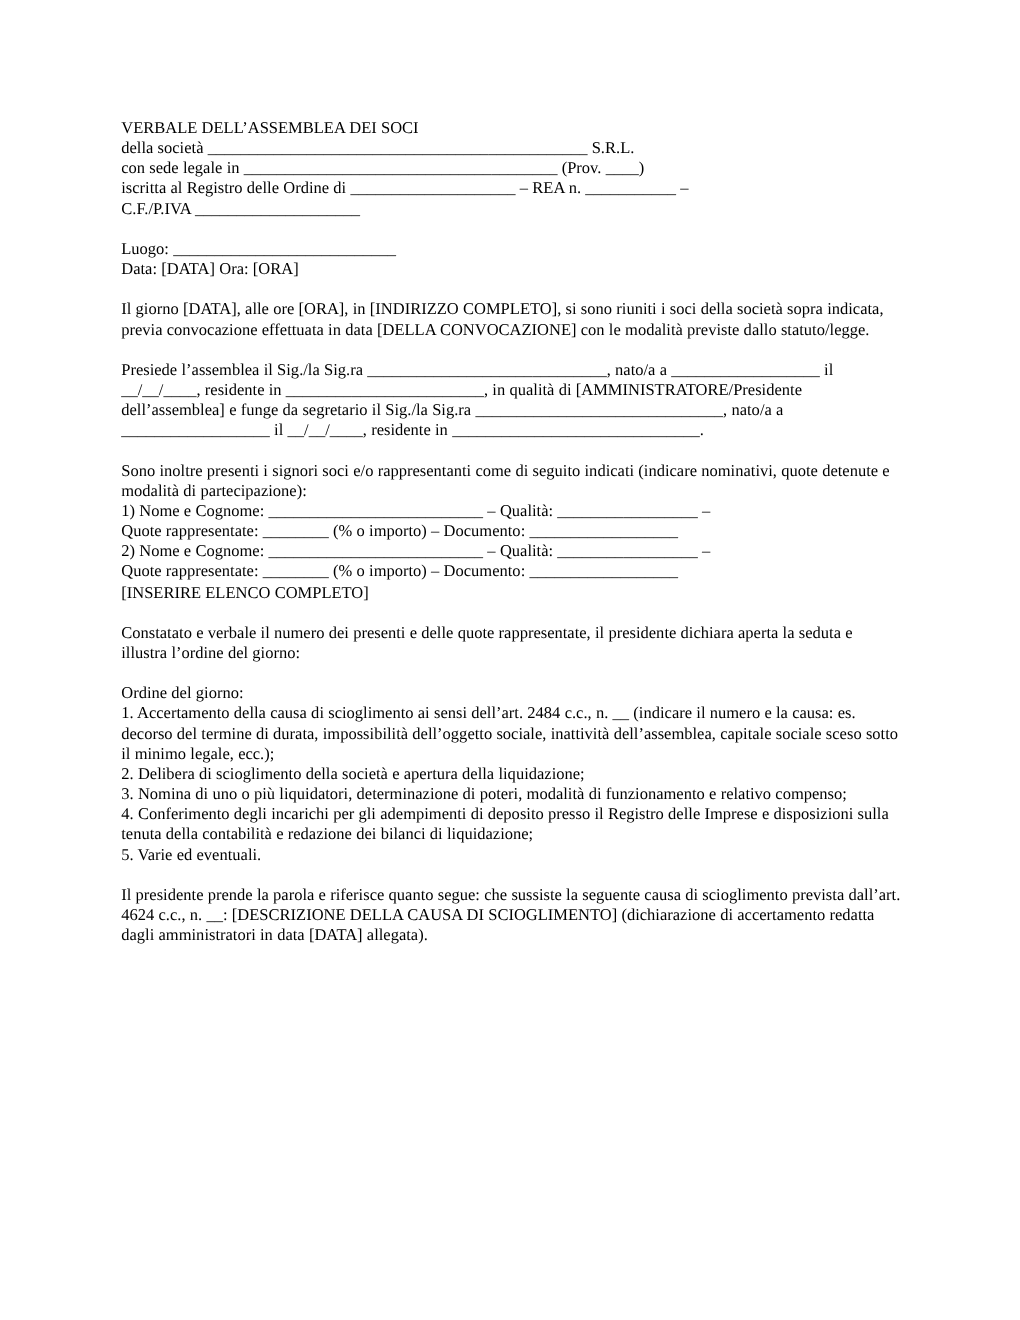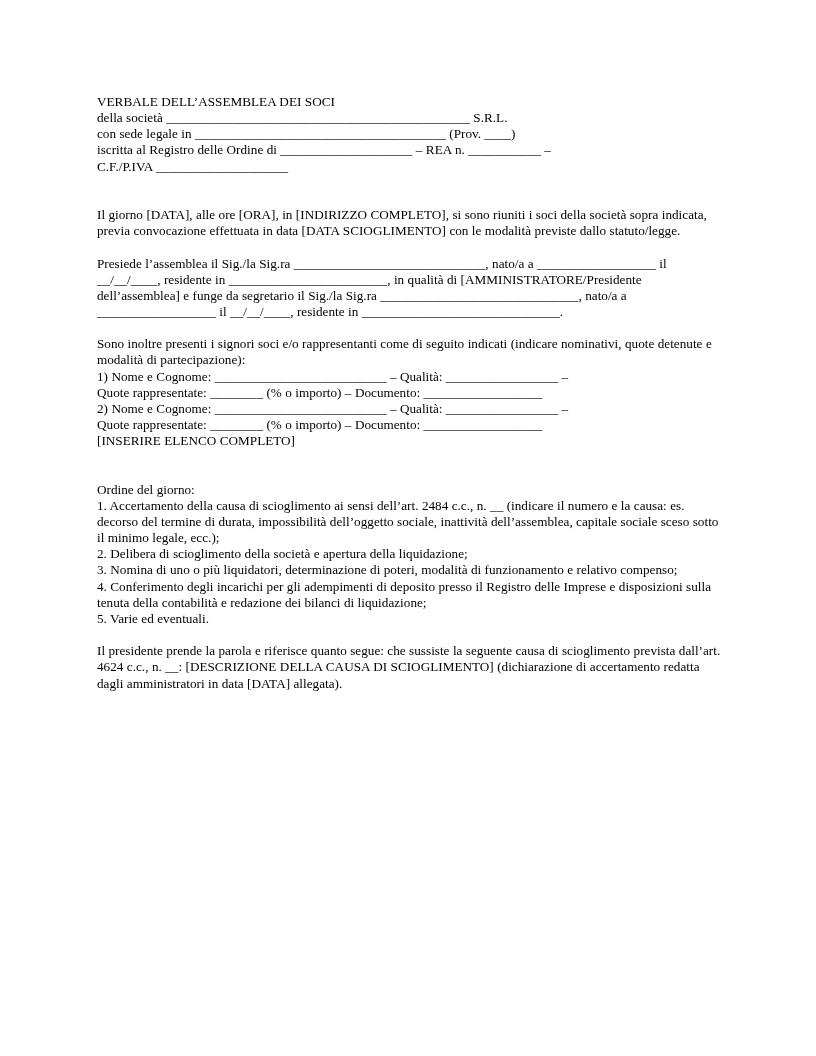--- a/index.html
+++ b/index.html
@@ -55,40 +55,43 @@
 
     <div class="para">VERBALE DELL’ASSEMBLEA DEI SOCI</div>
 
     <div class="para">della società ______________________________________________ S.R.L.
 con sede legale in ______________________________________ (Prov. ____)
 iscritta al Registro delle Ordine di ____________________ – REA n. ___________ –
 C.F./P.IVA ____________________</div>
 
     <div class="spacer"></div>
 
+    <div class="para">Luogo: ___________________________
+Data: [DATA] Ora: [ORA]</div>
 
     <div class="spacer"></div>
 
-    <div class="para">Il giorno [DATA], alle ore [ORA], in [INDIRIZZO COMPLETO], si sono riuniti i soci della società sopra indicata, previa convocazione effettuata in data [DATA SCIOGLIMENTO] con le modalità previste dallo statuto/legge.</div>
+    <div class="para">Il giorno [DATA], alle ore [ORA], in [INDIRIZZO COMPLETO], si sono riuniti i soci della società sopra indicata, previa convocazione effettuata in data [DELLA CONVOCAZIONE] con le modalità previste dallo statuto/legge.</div>
 
     <div class="spacer"></div>
 
     <div class="para">Presiede l’assemblea il Sig./la Sig.ra _____________________________, nato/a a __________________ il __/__/____, residente in ________________________, in qualità di [AMMINISTRATORE/Presidente dell’assemblea] e funge da segretario il Sig./la Sig.ra ______________________________, nato/a a __________________ il __/__/____, residente in ______________________________.</div>
 
     <div class="spacer"></div>
 
     <div class="para">Sono inoltre presenti i signori soci e/o rappresentanti come di seguito indicati (indicare nominativi, quote detenute e modalità di partecipazione):
 1) Nome e Cognome: __________________________ – Qualità: _________________ –
 Quote rappresentate: ________ (% o importo) – Documento: __________________
 2) Nome e Cognome: __________________________ – Qualità: _________________ –
 Quote rappresentate: ________ (% o importo) – Documento: __________________
 [INSERIRE ELENCO COMPLETO]</div>
 
     <div class="spacer"></div>
 
+    <div class="para">Constatato e verbale il numero dei presenti e delle quote rappresentate, il presidente dichiara aperta la seduta e illustra l’ordine del giorno:</div>
 
     <div class="spacer"></div>
 
     <div class="para">Ordine del giorno:
 1. Accertamento della causa di scioglimento ai sensi dell’art. 2484 c.c., n. __ (indicare il numero e la causa: es. decorso del termine di durata, impossibilità dell’oggetto sociale, inattività dell’assemblea, capitale sociale sceso sotto il minimo legale, ecc.);
 2. Delibera di scioglimento della società e apertura della liquidazione;
 3. Nomina di uno o più liquidatori, determinazione di poteri, modalità di funzionamento e relativo compenso;
 4. Conferimento degli incarichi per gli adempimenti di deposito presso il Registro delle Imprese e disposizioni sulla tenuta della contabilità e redazione dei bilanci di liquidazione;
 5. Varie ed eventuali.</div>
 

